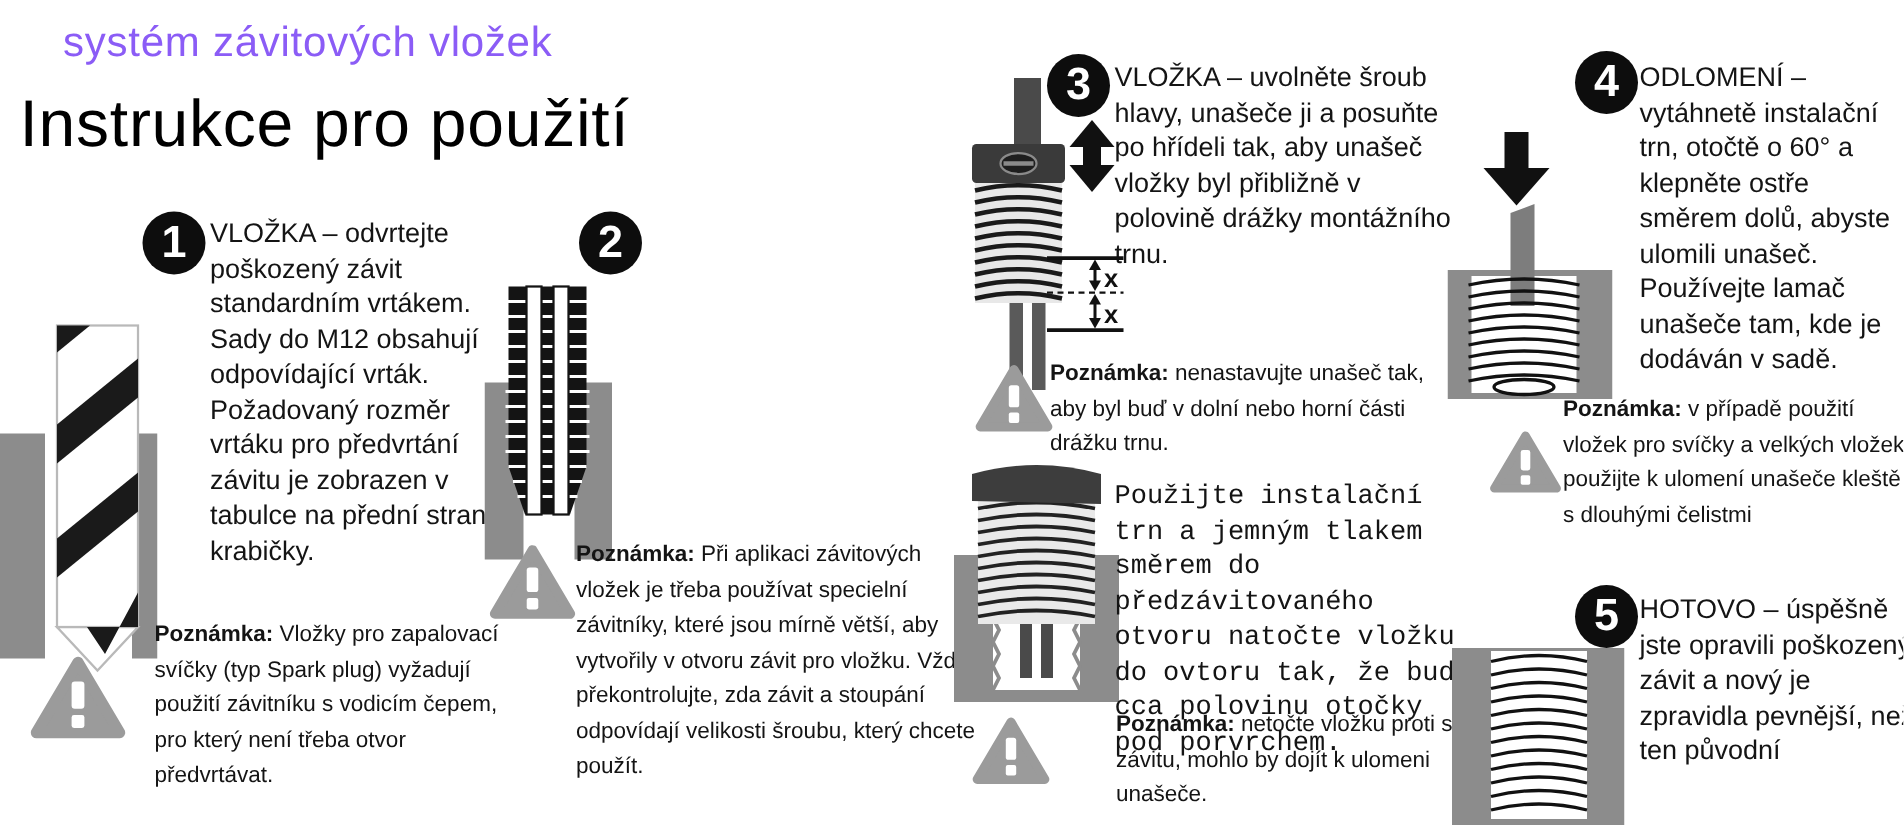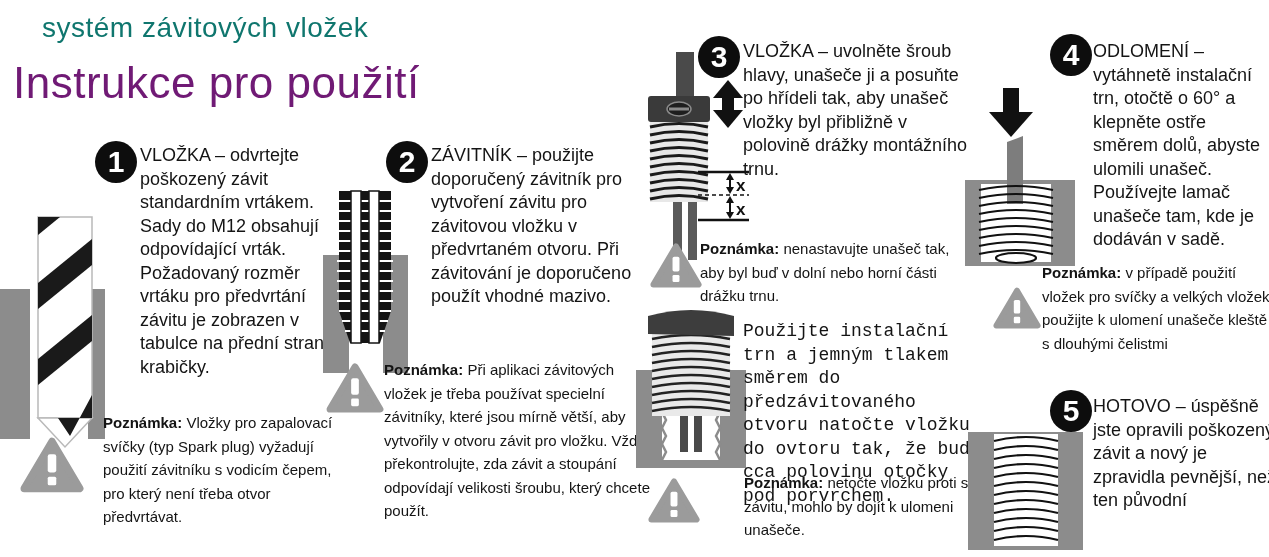--- a/index.html
+++ b/index.html
@@ -1,22 +1,22 @@
 <!DOCTYPE html>
 <html><head>
 <meta charset="utf-8">
 <style>
   html,body{margin:0;padding:0;background:#ffffff;}
   #canvas{
     position:relative;width:1269px;height:557px;background:#ffffff;overflow:hidden;
     font-family:"Liberation Sans",sans-serif;color:#141414;
   }
   .abs{position:absolute;}
-  .subtitle{font-size:28px;color:#0f766e;letter-spacing:0.5px;}
-  .pagetitle{font-size:44px;color:#701a75;letter-spacing:0.5px;}
+  .subtitle{font-size:28px;color:#8b5cf6;letter-spacing:0.5px;}
+  .pagetitle{font-size:44px;color:#000000;letter-spacing:0.5px;}
   .step-text{font-size:18px;line-height:23.5px;margin:0;}
   .step-text b{font-weight:normal;}
   .note-text{font-size:15px;line-height:23.5px;margin:0;}
   .note-text b{font-weight:bold;}
   .badge{
     width:42px;height:42px;border-radius:50%;background:#0d0d0d;color:#ffffff;
     display:flex;align-items:center;justify-content:center;
     font-size:30px;font-weight:bold;
   }
   svg{display:block;}
@@ -55,24 +55,20 @@
     <rect x="26" y="38" width="8" height="8" rx="1.5" fill="#ffffff"></rect>
   </svg>
   <p class="abs note-text" style="left:103px;top:390px;width:232px;margin-top:21px;">
     <b>Poznámka:</b>
     <span>Vložky pro zapalovací svíčky (typ Spark plug) vyžadují použití závitníku s vodicím čepem, pro který není třeba otvor předvrtávat.</span>
   </p>
 
   <div class="abs badge" style="left:386px;top:141px;">
     <span>2</span>
   </div>
-  <p class="abs step-text" style="left:431px;top:144px;width:206px;">
-    <b>ZÁVITNÍK</b>
-    <span>– použijte doporučený závitník pro vytvoření závitu pro závitovou vložku v předvrtaném otvoru. Při závitování je doporučeno použít vhodné mazivo.</span>
-  </p>
 
   <svg class="abs" style="left:323px;top:183px;" width="85" height="212" viewBox="0 0 85 212">
     <rect x="0" y="72" width="26" height="118" fill="#8c8c8c"></rect>
     <rect x="60" y="72" width="25" height="118" fill="#8c8c8c"></rect>
     <polygon points="16,8 68,8 68,128 57,160 27,160 16,128" fill="#141414"></polygon>
     <g stroke="#ffffff" stroke-width="2">
       <line x1="14" y1="18" x2="70" y2="18"></line>
         <line x1="14" y1="28" x2="70" y2="28"></line>
       <line x1="14" y1="38" x2="70" y2="38"></line>
         <line x1="14" y1="48" x2="70" y2="48"></line>

